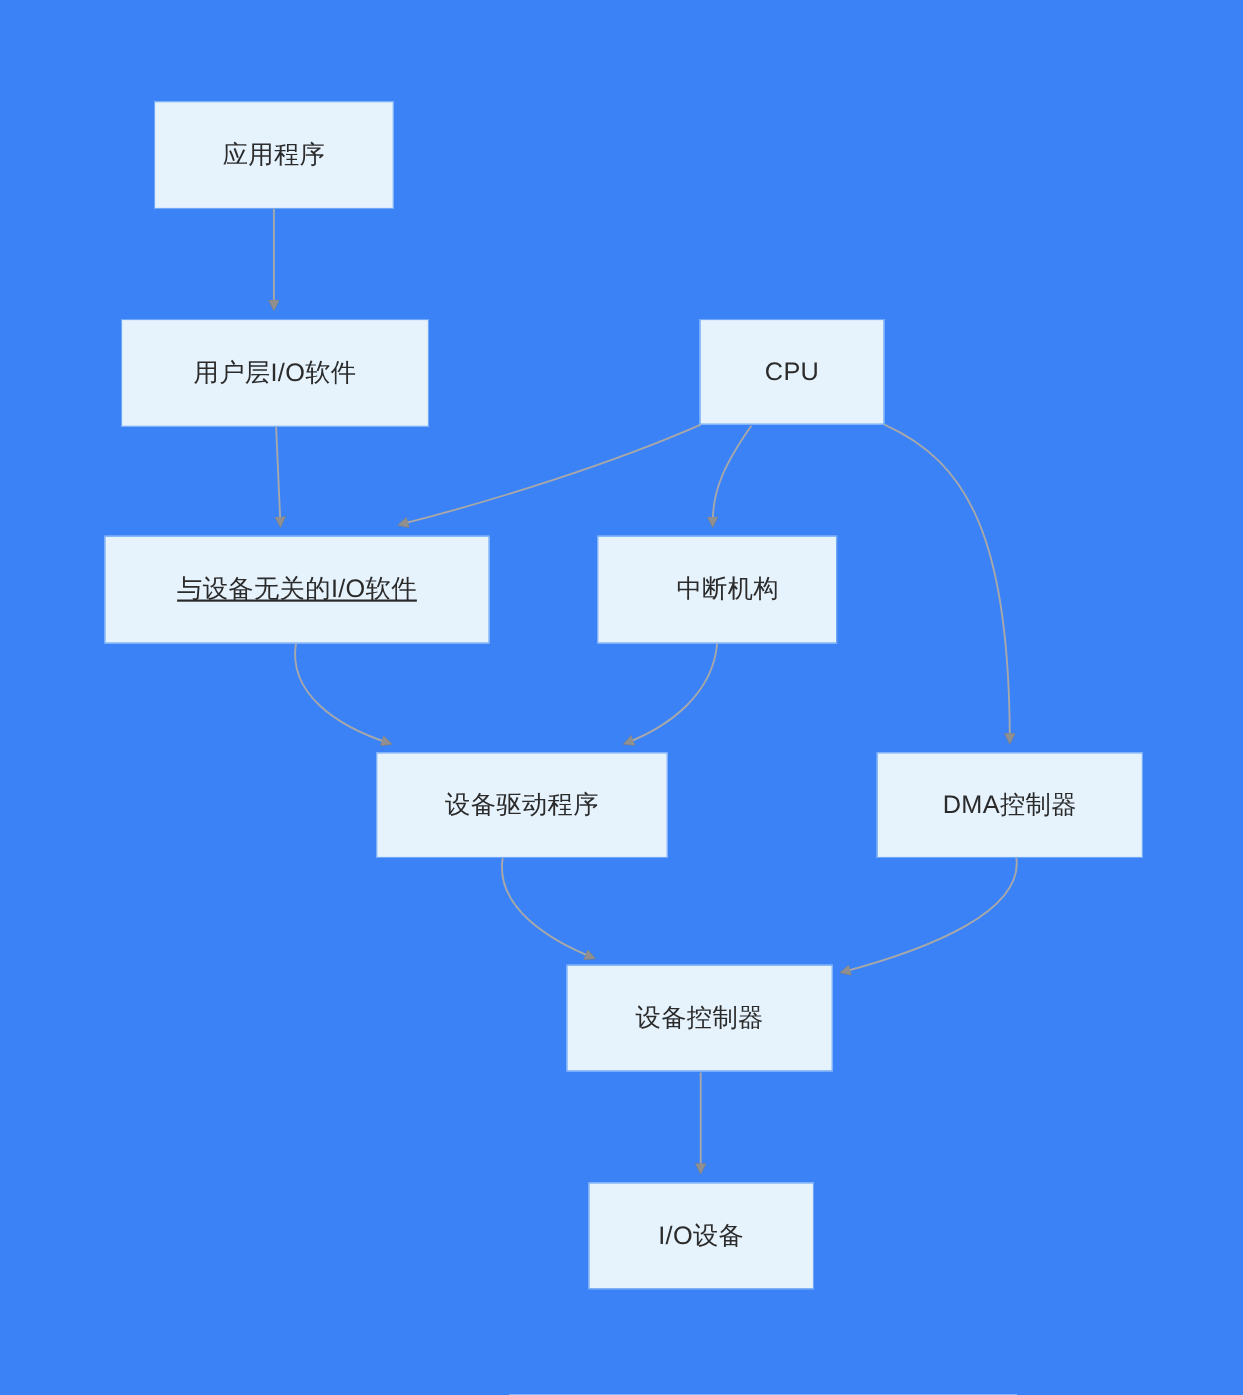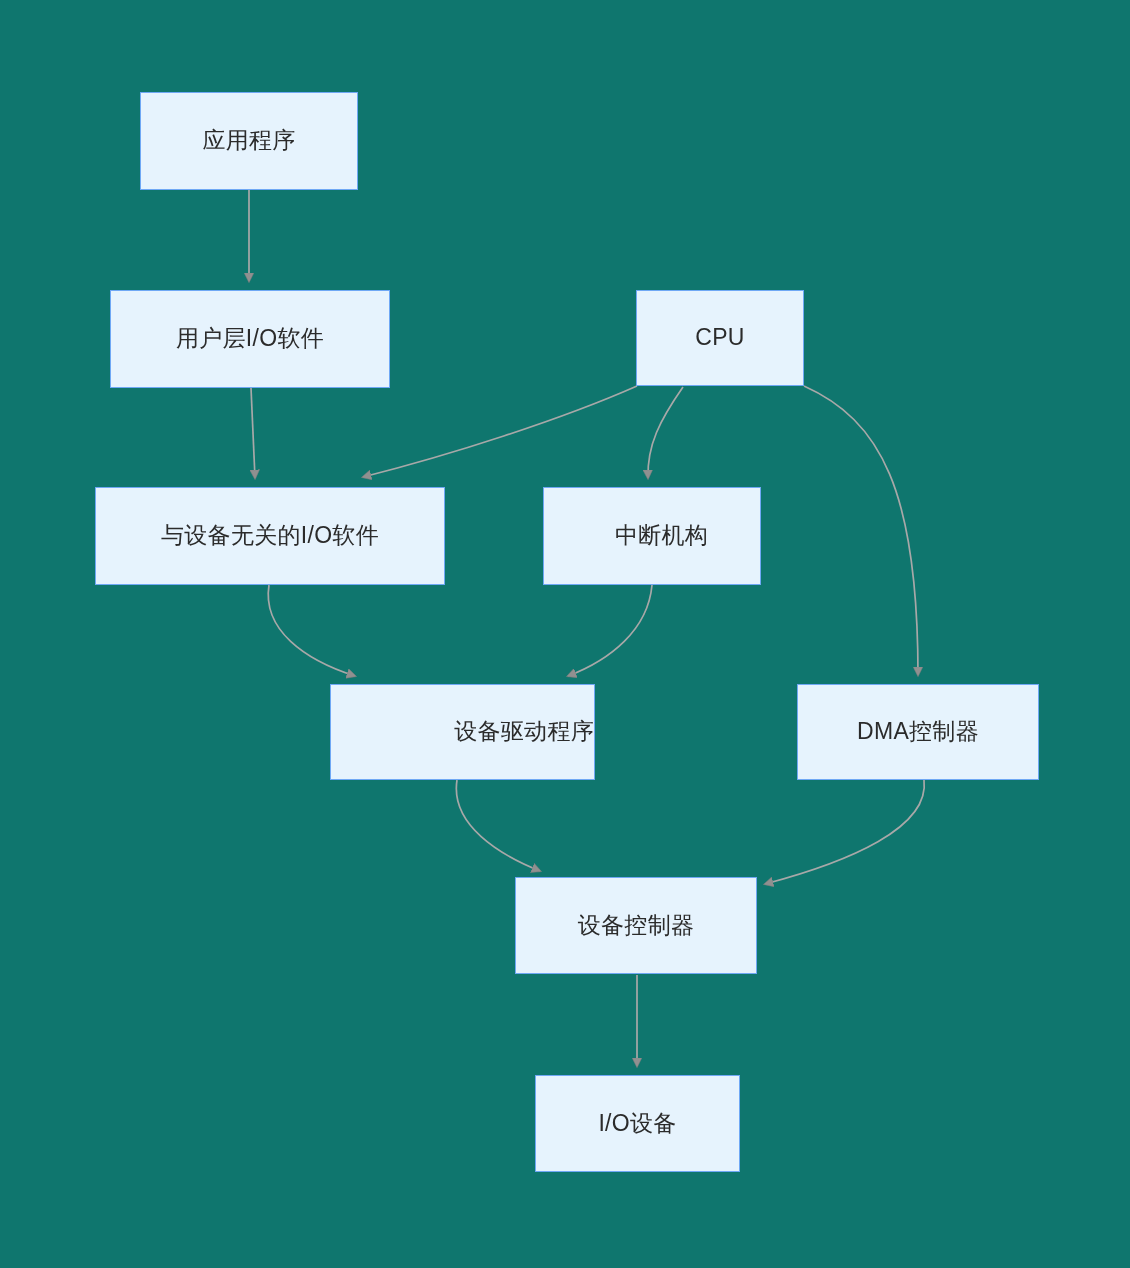--- a/index.html
+++ b/index.html
@@ -7,21 +7,21 @@
     padding: 0;
     background: #ffffff;
   }
   body {
     font-family: "Liberation Sans", "DejaVu Sans", sans-serif;
   }
   #canvas {
     position: relative;
     width: 1130px;
     height: 1268px;
-    background: #0f766e;
+    background: #3b82f6;
     overflow: hidden;
   }
   #edge-layer {
     position: absolute;
     left: 0;
     top: 0;
     width: 1130px;
     height: 1268px;
     pointer-events: none;
   }
@@ -82,29 +82,29 @@
   </div>
 
   <div class="node" style="left:636px; top:290px; width:168px; height:96px;">
     <span class="node-label">CPU</span>
   </div>
 
   <div class="node" style="left:110px; top:290px; width:280px; height:98px;">
     <span class="node-label">用户层I/O软件</span>
   </div>
 
-  <div class="node" style="left:95px; top:487px; width:350px; height:98px;">
+  <div class="node" style="left:95px; top:487px; width:350px; height:98px;text-decoration:underline;">
     <span class="node-label">与设备无关的I/O软件</span>
   </div>
 
   <div class="node" style="left:543px; top:487px; width:218px; height:98px;padding-left:19px;">
     <span class="node-label">中断机构</span>
   </div>
 
-  <div class="node" style="left:330px; top:684px; width:265px; height:96px;justify-content:flex-end;">
+  <div class="node" style="left:342px; top:684px; width:265px; height:96px;">
     <span class="node-label">设备驱动程序</span>
   </div>
 
   <div class="node" style="left:797px; top:684px; width:242px; height:96px;text-align:right;">
     <span class="node-label">DMA控制器</span>
   </div>
 
   <div class="node" style="left:515px; top:877px; width:242px; height:97px;">
     <span class="node-label">设备控制器</span>
   </div>

